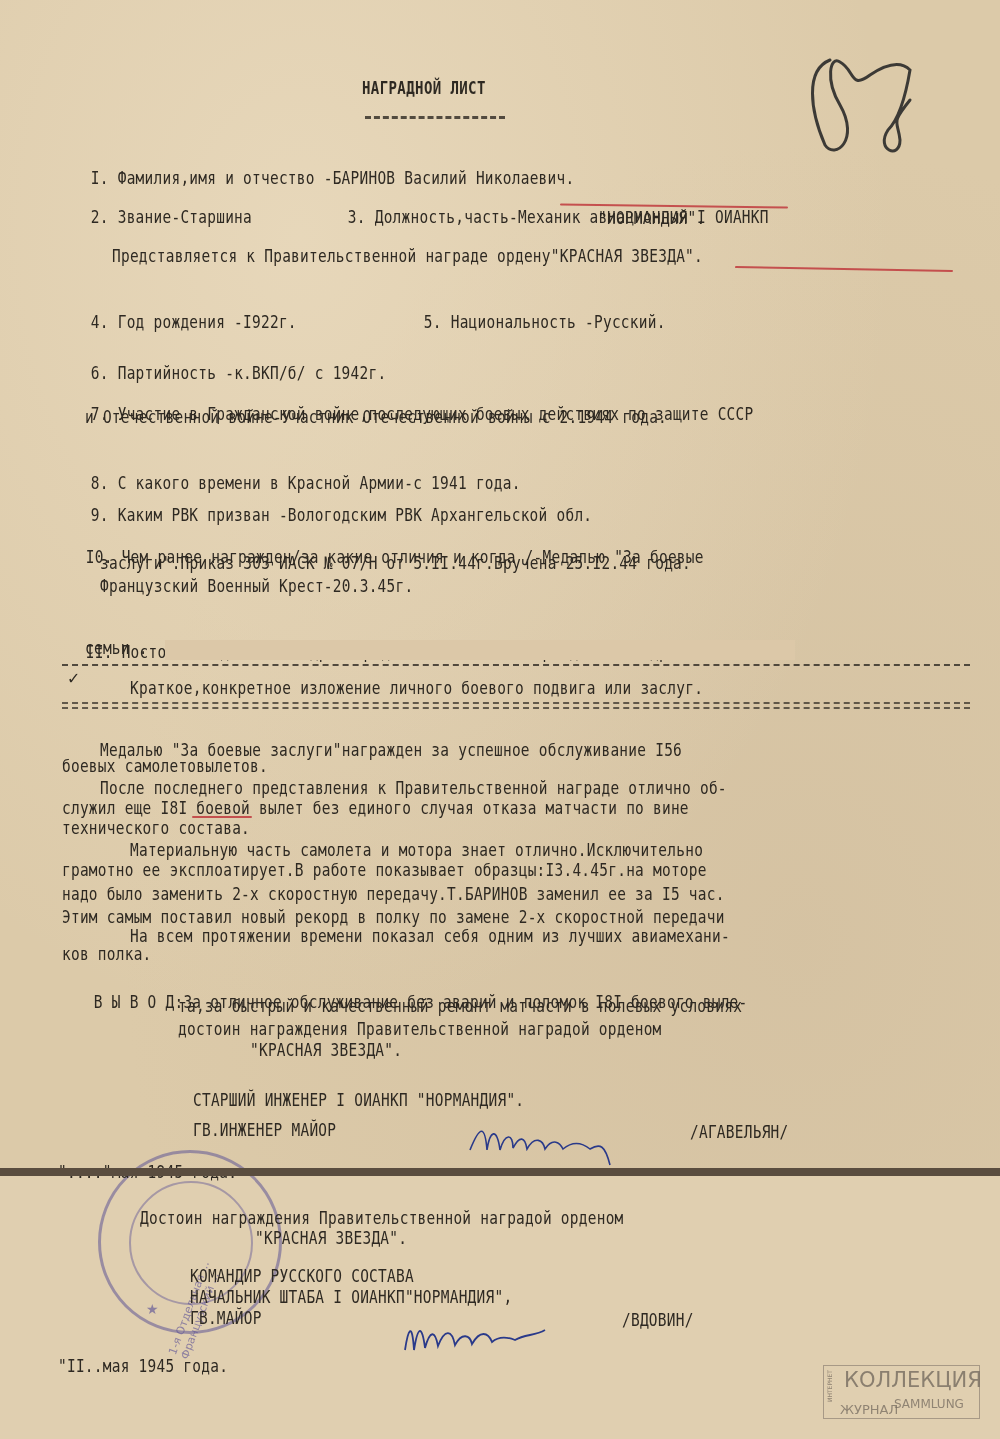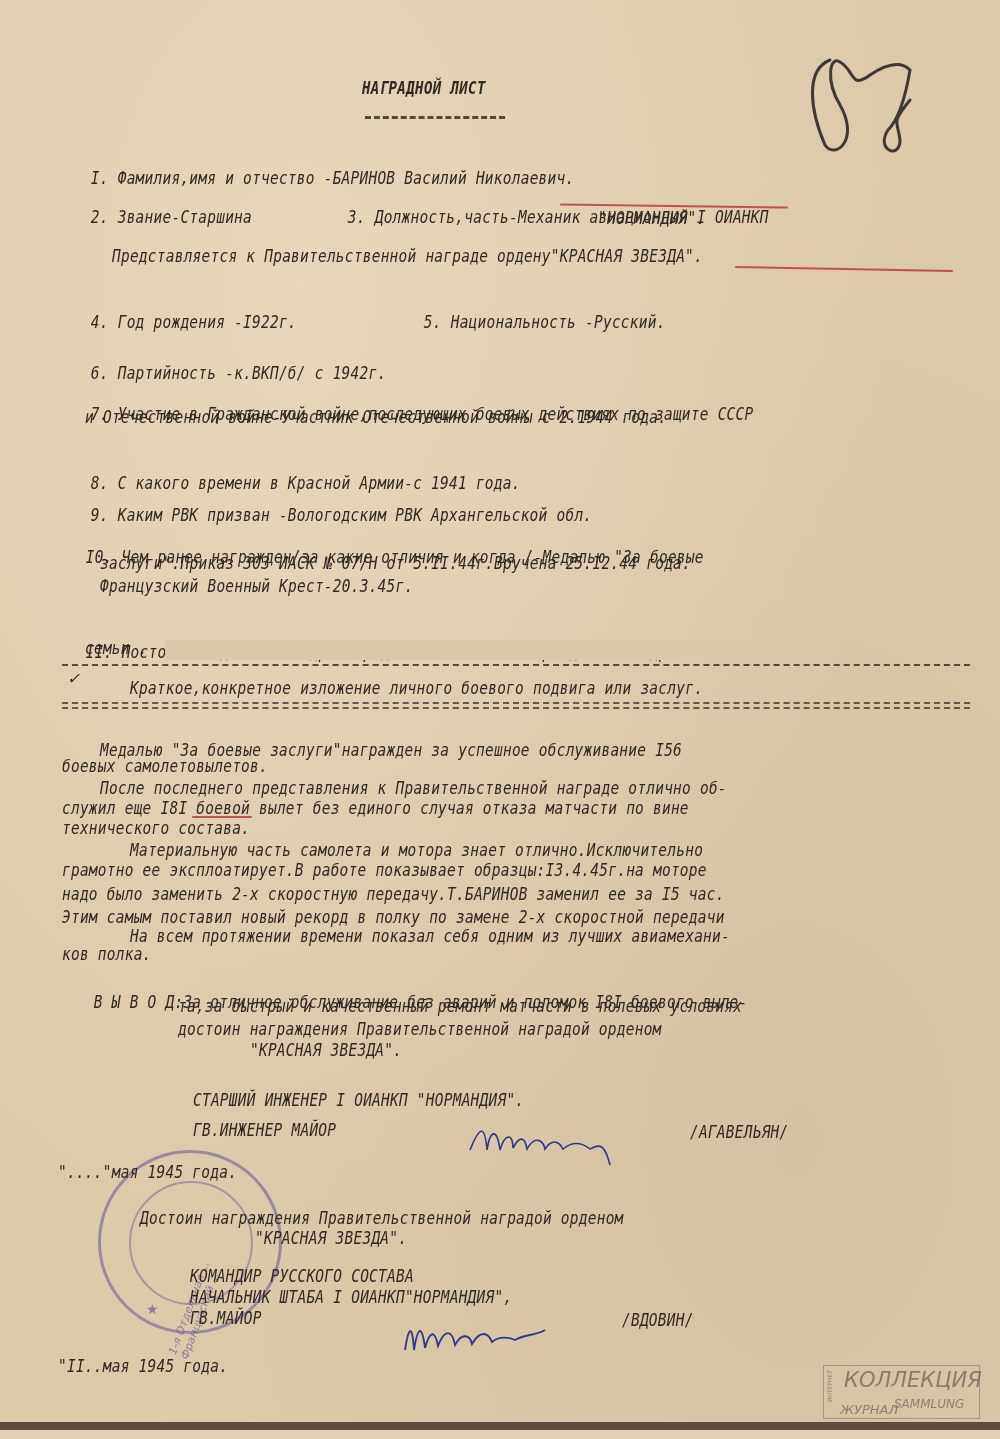--- a/index.html
+++ b/index.html
@@ -3,26 +3,25 @@
 <meta charset="utf-8">
 <style>
   html, body { margin: 0; padding: 0; }
   body {
     width: 1000px; height: 1439px; overflow: hidden;
     background: #e0cfb0;
     font-family: "DejaVu Sans Mono", "Liberation Mono", monospace;
     color: #2b2620;
   }
   .sheet {
-    position: absolute; left: 0; top: 0; width: 1000px; height: 1430px;
+    position: absolute; left: 0; top: 0; width: 1000px; height: 1176px;
     background:
       radial-gradient(ellipse at 30% 20%, rgba(240,226,200,0.55), rgba(0,0,0,0) 60%),
       radial-gradient(ellipse at 80% 80%, rgba(200,180,150,0.35), rgba(0,0,0,0) 60%),
       #dccaa9;
-    font-style: italic;
   }
   .bottom-edge { position:absolute; left:0; bottom:0; width:1000px; height:8px; background:#5a4d3f; }
   .t { position: absolute; white-space: pre; font-size: 17px; letter-spacing: 0.3px; line-height: 20px; color:#2e2922; }
   .title { font-size: 18px; letter-spacing: 0.5px; font-weight: bold; transform: scaleX(0.78); transform-origin: left; }
   .cond { transform: scaleX(0.85); transform-origin: left; }
   .dashes { position:absolute; height:3px; border-top: 3px dashed #2e2922; opacity:0.8; }
   .dashes2 { position:absolute; height:3px; border-top: 2px dashed #2e2922; border-bottom: 2px dashed #2e2922; opacity:0.7; }
   .red { position:absolute; height:2px; background:#c0393d; border-radius:2px; opacity:0.85; }
   .redact { position:absolute; background:#dcc8a8; }
   .pen { position:absolute; }

